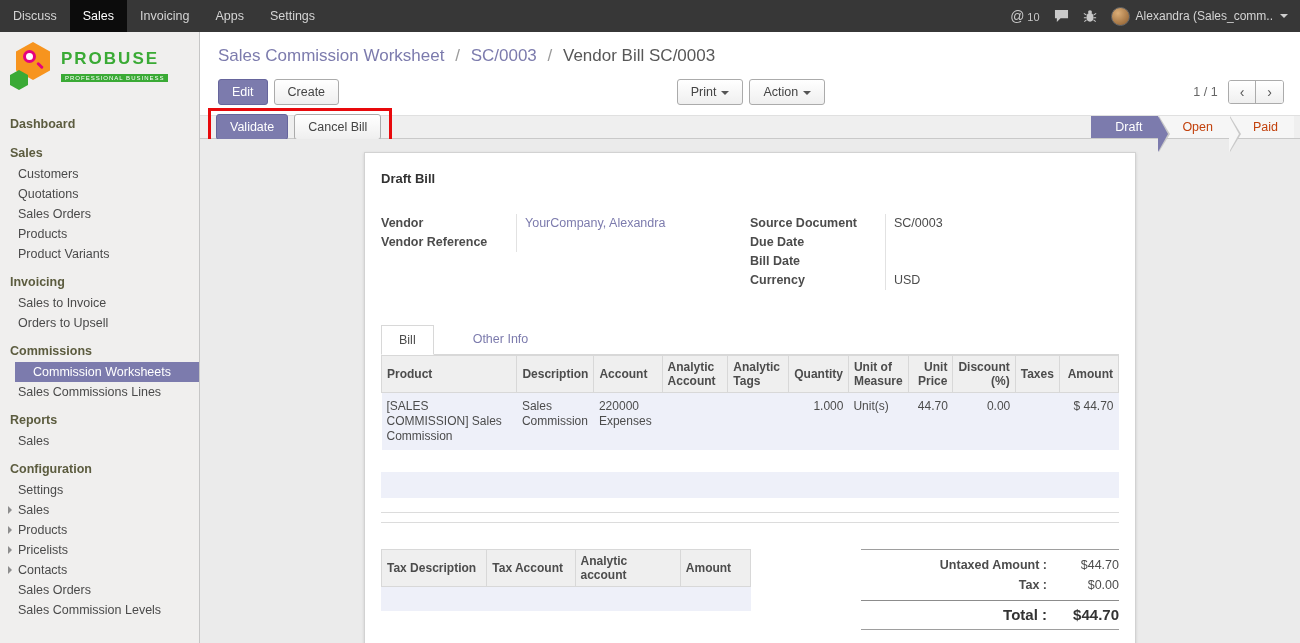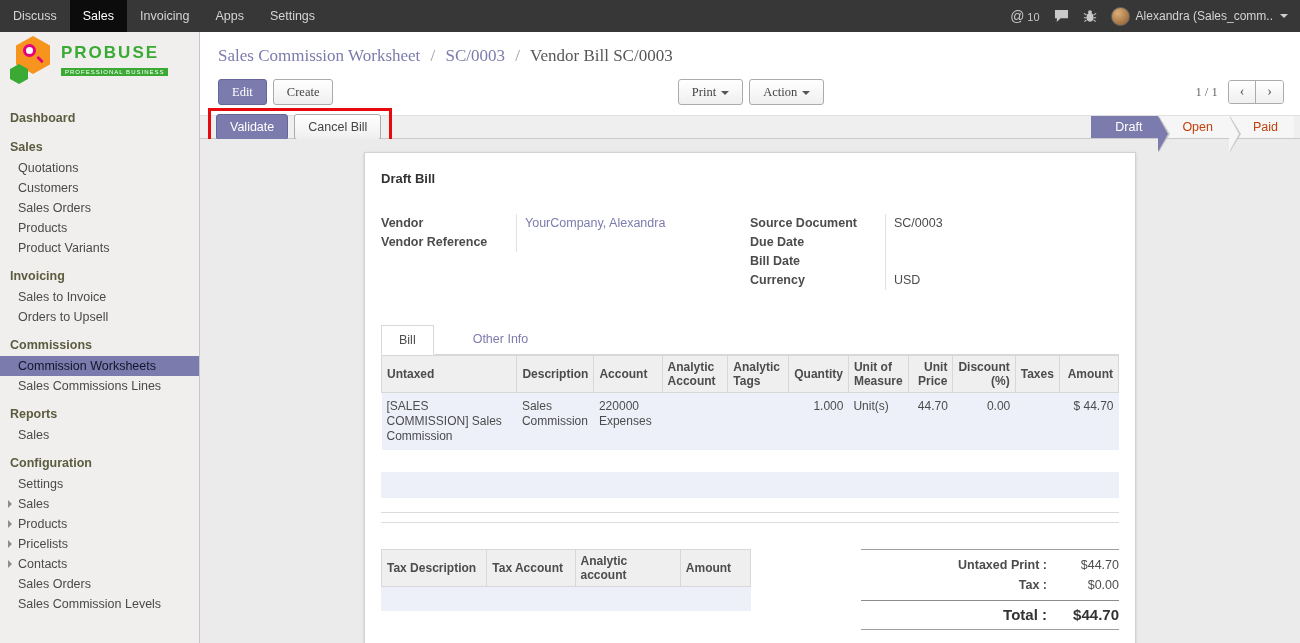--- a/index.html
+++ b/index.html
@@ -21,37 +21,37 @@
   .avatar { width:19px; height:19px; border-radius:50%; background:radial-gradient(circle at 35% 30%, #dcae77, #8a5a2b); border:1px solid #666; display:inline-block; }
   .uname { font-size:12px; }
   .caret-d { display:inline-block; width:0; height:0; border-left:4px solid transparent; border-right:4px solid transparent; border-top:4px solid #555; margin-left:5px; vertical-align:middle; }
   .caret-d.light { border-top-color:#cfcfcf; margin-left:1px; }
 
   
   .below { display:flex; height:611px; }
 
   
   .sidebar { width:200px; flex-shrink:0; background:#f0efee; border-right:1px solid #c6c6c6; overflow:hidden; }
-  .logo { display:flex; align-items:center; gap:7px; padding:4px 8px 16px 10px; cursor:pointer; }
+  .logo { display:flex; align-items:center; gap:7px; padding:10px 8px 16px 10px; cursor:pointer; }
   .hexwrap { position:relative; width:44px; height:48px; flex-shrink:0; }
   .hex-big { position:absolute; left:6px; top:0; width:34px; height:38px; background:#f7941e; clip-path:polygon(50% 0,100% 25%,100% 75%,50% 100%,0 75%,0 25%); }
   .hex-small { position:absolute; left:0; bottom:0; width:18px; height:20px; background:#3aaa35; clip-path:polygon(50% 0,100% 25%,100% 75%,50% 100%,0 75%,0 25%); }
   .mag { position:absolute; left:13px; top:8px; width:13px; height:13px; border:3px solid #e5007e; border-radius:50%; background:#fff; }
   .mag:after { content:""; position:absolute; left:10px; top:11px; width:8px; height:3px; background:#e5007e; transform:rotate(45deg); border-radius:2px; }
   .ltitle { color:#3aaa35; font-weight:bold; font-size:17px; letter-spacing:2px; }
   .lsub { background:#3aaa35; color:#fff; font-size:6px; letter-spacing:1px; padding:1px 4px; display:inline-block; margin-top:2px; white-space:nowrap; }
 
   .s-header { display:block; font-weight:bold; color:#5c5c3f; font-size:12.5px; padding:4px 10px; margin-top:7px; cursor:pointer; text-decoration:none; }
   .s-item { display:flex; align-items:center; color:#4a4a4a; font-size:12.5px; padding:3px 10px 3px 18px; cursor:pointer; text-decoration:none; }
-  .s-item.sel { background:#7c7bad; color:#0f172a; }
+  .s-item.sel { background:#7c7bad; color:#ffffff;margin-left:15px; }
   .tri { width:0; height:0; border-left:4px solid #8d8d8d; border-top:4px solid transparent; border-bottom:4px solid transparent; margin-left:-10px; margin-right:6px; flex-shrink:0; }
 
   
   .main { flex:1; display:flex; flex-direction:column; overflow:hidden; min-width:0; }
-  .cp { background:#fff; padding:8px 16px 10px 18px; flex-shrink:0;font-family:Liberation Serif, serif; }
+  .cp { background:#fff; padding:8px 16px 10px 18px; flex-shrink:0; }
   .breadcrumb { font-size:17px; margin:6px 0 13px; }
   .bc-link { color:#7c7bad; cursor:pointer; text-decoration:none; }
   .bc-sep { color:#9b9b9b; margin:0 6px; }
   .bc-cur { color:#585858; }
   .cp-row { display:flex; align-items:center; }
   .cp-left { display:flex; gap:6px; flex:1; }
   .cp-center { display:flex; gap:6px; }
   .cp-right { flex:1; display:flex; justify-content:flex-end; align-items:center; gap:10px; }
   .btn { font-family:inherit; font-size:12.5px; padding:4px 13px; border:1px solid #ababab; border-radius:3px; background:linear-gradient(#ffffff,#efefef); color:#444; cursor:pointer; line-height:16px; }
   .btn.primary { background:#7c7bad; border-color:#66659c; color:#fff; }
@@ -168,22 +168,22 @@
             <span class="mag"></span>
         </div>
         <div class="ltext">
           <div class="ltitle">PROBUSE</div>
           <div class="lsub">PROFESSIONAL BUSINESS</div>
         </div>
       </div>
 
       <a class="s-header">Dashboard</a>
       <a class="s-header">Sales</a>
+      <a class="s-item">Customers</a>
       <a class="s-item">Quotations</a>
-      <a class="s-item">Customers</a>
       <a class="s-item">Sales Orders</a>
       <a class="s-item">Products</a>
       <a class="s-item">Product Variants</a>
       <a class="s-header">Invoicing</a>
       <a class="s-item">Sales to Invoice</a>
       <a class="s-item">Orders to Upsell</a>
       <a class="s-header">Commissions</a>
       <a class="s-item sel">Commission Worksheets</a>
       <a class="s-item">Sales Commissions Lines</a>
       <a class="s-header">Reports</a>
@@ -292,21 +292,21 @@
           </div>
 
           <div class="tabs">
             <span class="tab active">Bill</span>
             <span class="tab">Other Info</span>
           </div>
 
           <table class="lines">
             <thead>
               <tr>
-                <th class="w-prod">Untaxed</th>
+                <th class="w-prod">Product</th>
                 <th class="w-desc">Description</th>
                 <th class="w-acc">Account</th>
                 <th class="w-anacc">Analytic Account</th>
                 <th class="w-antag">Analytic Tags</th>
                 <th class="w-qty num">Quantity</th>
                 <th class="w-uom">Unit of Measure</th>
                 <th class="w-price num">Unit Price</th>
                 <th class="w-disc num">Discount (%)</th>
                 <th class="w-taxc">Taxes</th>
                 <th class="w-amt num">Amount</th>
@@ -347,21 +347,21 @@
                   </tr>
                 </thead>
               </table>
               <div class="tax-strip"></div>
               <div class="tax-gap"></div>
 
             </div>
 
             <div class="totals">
               <div class="trow">
-                <span class="tlabel">Untaxed Print :</span>
+                <span class="tlabel">Untaxed Amount :</span>
                 <span class="tvalue">$44.70</span>
               </div>
               <div class="trow">
                 <span class="tlabel">Tax :</span>
                 <span class="tvalue">$0.00</span>
               </div>
               <div class="trow total">
                 <span class="tlabel">Total :</span>
                 <span class="tvalue">$44.70</span>
               </div>

